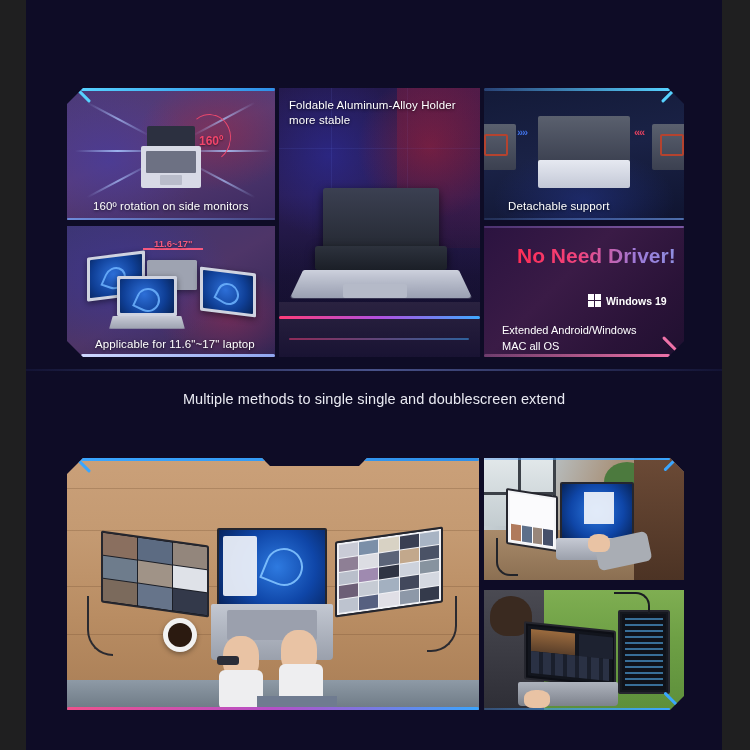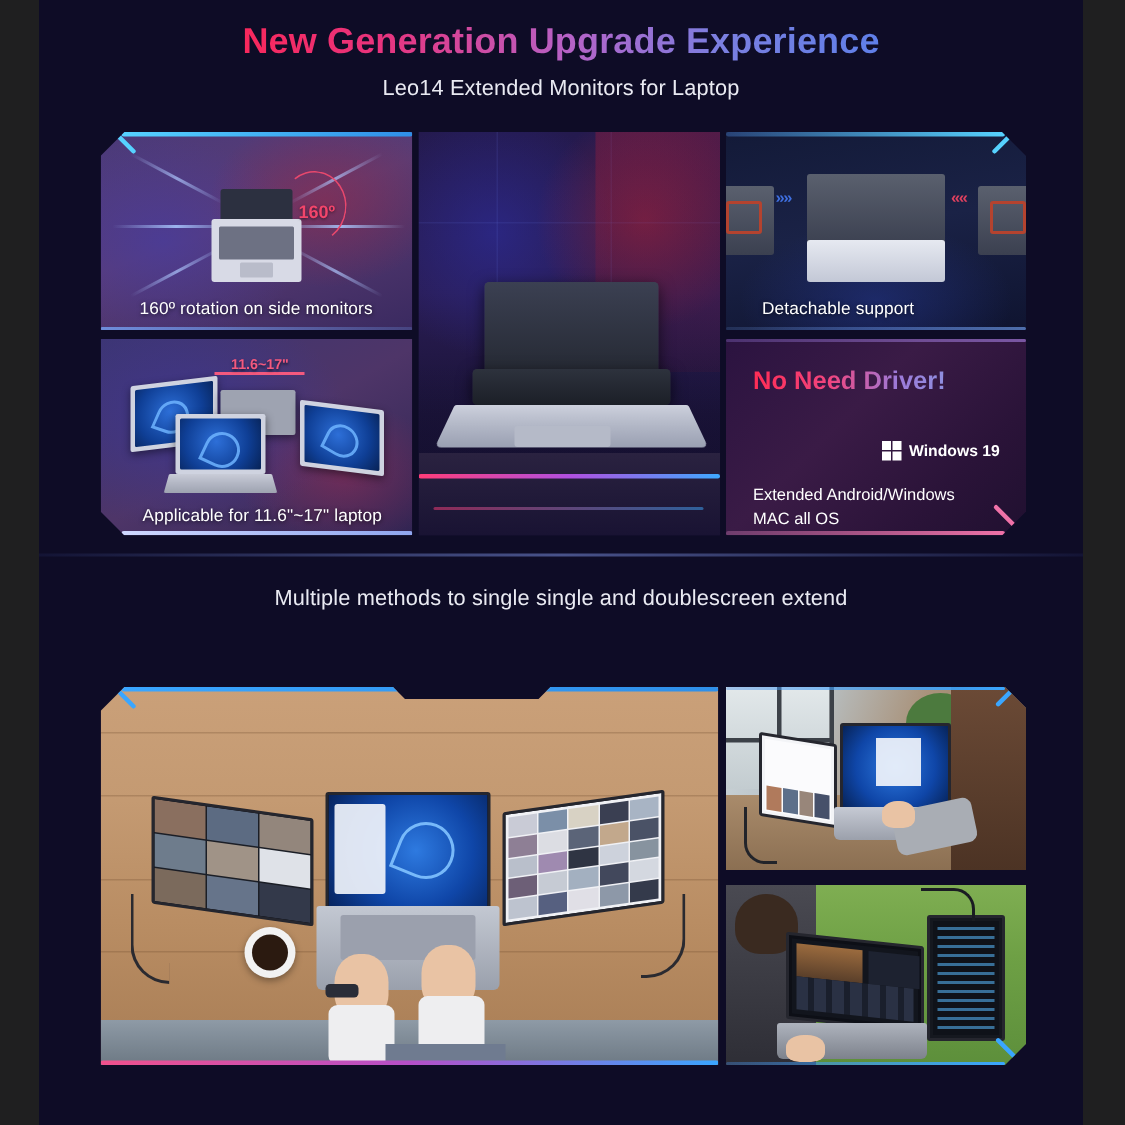--- a/index.html
+++ b/index.html
@@ -140,24 +140,24 @@
   .devw { position:absolute; background:linear-gradient(180deg,#e6e9f1,#c3c8d6); border-radius:2px; }
   .chev { position:absolute; font-size:11px; font-weight:bold; letter-spacing:-1px; }
 
   
   .p5bg {
     position:absolute; inset:0;
     background: linear-gradient(135deg,#2b1340 0%, #3a1b46 40%, #2a1338 75%, #201030 100%);
   }
   .ndrv {
     position:absolute;
-    font-size:17px; font-weight:bold;
+    font-size:21px; font-weight:bold;
     background: linear-gradient(90deg,#ff2d55 0%, #f0457f 40%, #9d7ad8 75%, #8f8fe0 100%);
     -webkit-background-clip:text; background-clip:text;
-    color:transparent; -webkit-text-fill-color:transparent;
+    color:transparent;margin-left:15px; -webkit-text-fill-color:transparent;
   }
   .winbadge { position:absolute; display:flex; align-items:center; gap:5px; }
   .winlogo { display:grid; grid-template-columns:1fr 1fr; grid-template-rows:1fr 1fr; gap:1.5px; width:13px; height:13px; }
   .winlogo i { background:#fff; display:block; }
   .wintxt { color:#fff; font-size:10.5px; font-weight:bold; }
   .supp { position:absolute; color:#fff; font-size:11px; line-height:16px; }
 
   
   .desk {
     position:absolute; inset:0;
@@ -179,24 +179,20 @@
   .grass {
     position:absolute; inset:0;
     background: linear-gradient(180deg,#7fae52 0%, #6ea045 40%, #5d8f3b 100%);
   }
 </style>
 </head>
 <body>
 
 <div class="page">
 
-  <div class="sec-head" style="position:absolute;left:0;top:14px;width:696px;">
-    <div class="h1">New Generation Upgrade Experience</div>
-    <div class="h2">Leo14 Extended Monitors for Laptop</div>
-  </div>
 
   <div class="panel" style="left:41px;top:88px;width:208px;height:132px;
               clip-path: polygon(16px 0, 100% 0, 100% 100%, 0 100%, 0 16px);">
     <div class="p1bg"></div>
 
     <div class="p1bar" style="left:8px;top:62px;width:85px;"></div>
     <div class="p1bar" style="left:118px;top:62px;width:85px;"></div>
     <div class="p1diag" style="left:16px;top:30px;width:70px;transform:rotate(28deg);"></div>
     <div class="p1diag" style="left:16px;top:92px;width:70px;transform:rotate(-28deg);"></div>
     <div class="p1diag" style="left:122px;top:30px;width:70px;transform:rotate(-28deg);"></div>
@@ -249,20 +245,24 @@
     <div class="acc-diag" style="left:-1px;bottom:6px;height:24px;background:#ef5f95;transform:rotate(-45deg);transform-origin:bottom left;"></div>
   </div>
 
   <div class="panel" style="left:253px;top:88px;width:201px;height:269px;">
     <div class="p3bg"></div>
     <div class="grid-l" style="left:52px;top:0;width:1px;height:150px;"></div>
     <div class="grid-l" style="left:128px;top:0;width:1px;height:150px;"></div>
     <div class="grid-l" style="left:0;top:60px;width:201px;height:1px;"></div>
     <div style="position:absolute;left:118px;top:0;width:83px;height:160px;background:linear-gradient(180deg,rgba(170,30,60,.35),rgba(90,20,50,.15));"></div>
 
+    <div class="cap" style="left:10px;top:10px;font-size:11.5px;line-height:15px;">
+      <span>Foldable Aluminum-Alloy Holder</span><br>
+      <span>more stable</span>
+    </div>
 
     <div class="holder" style="left:44px;top:100px;width:116px;height:70px;"></div>
     <div class="holder" style="left:36px;top:158px;width:132px;height:24px;background:linear-gradient(180deg,#2d323d,#1b1f27);"></div>
 
     <div class="lapbot" style="left:18px;top:178px;width:168px;height:34px;transform:perspective(120px) rotateX(34deg);"></div>
     <div style="position:absolute;left:64px;top:196px;width:64px;height:14px;background:#b5bac8;border-radius:2px;"></div>
 
     <div style="position:absolute;left:0;top:214px;width:201px;height:55px;background:linear-gradient(180deg,#2a2240,#191333);"></div>
     <div class="neon" style="left:0;top:228px;width:201px;height:3px;background:linear-gradient(90deg,#ff3d78,#b150e0,#3fa9ff);"></div>
     <div class="neon" style="left:10px;top:250px;width:180px;height:2px;background:linear-gradient(90deg,rgba(255,61,120,.5),rgba(63,169,255,.5));"></div>

